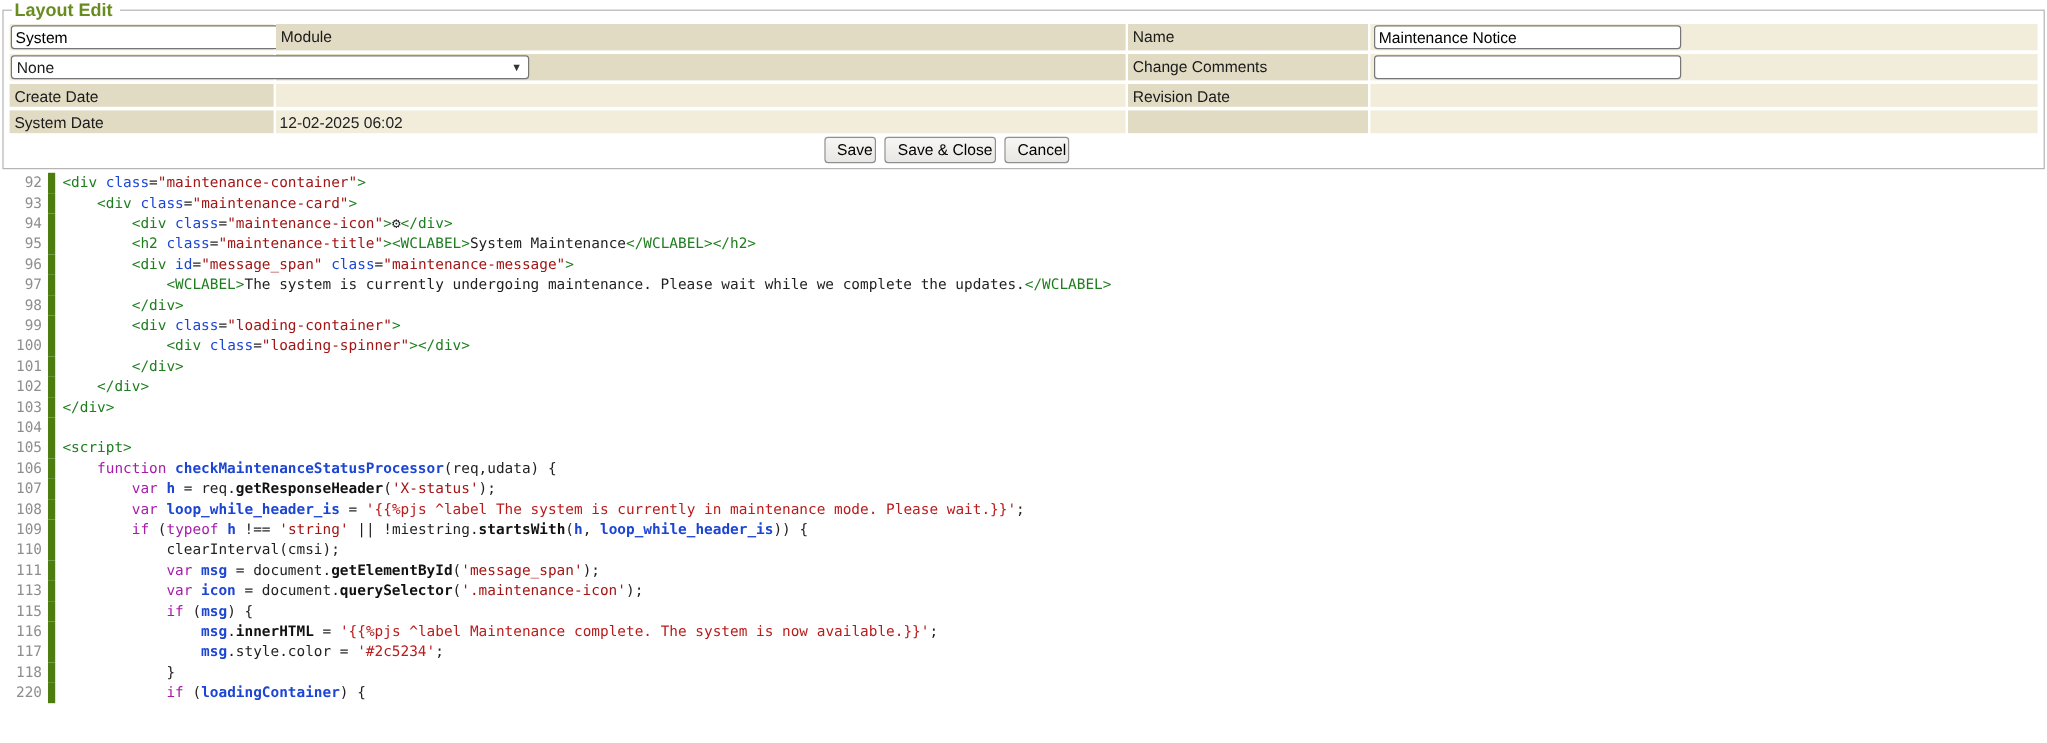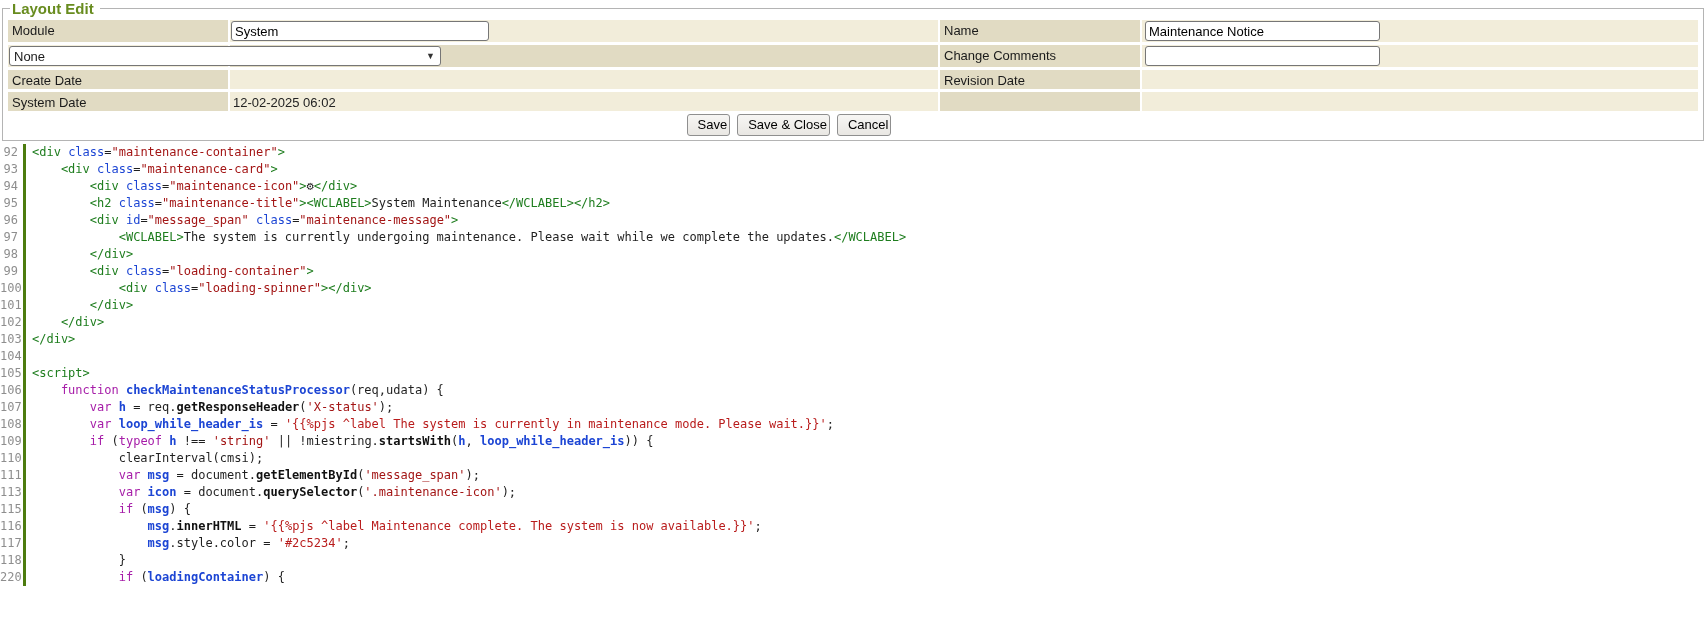--- a/index.html
+++ b/index.html
@@ -14,62 +14,62 @@
   .form-grid { display: grid; grid-template-columns: 220px 708px 200px 1fr;
     grid-template-rows: 22px 22px 19px 19px; row-gap: 3px; column-gap: 2px; }
   .cell { font-size: 13px; color: #1a1a1a; }
   .lbl { background: #e1dbc3; padding: 3px 0 0 4px; }
   .val { background: #f2edda; padding: 0; }
   .val-text { padding: 3px 0 0 3px; font-size: 13px; color: #222; }
 
   input.tb { width: 258px; height: 20px; margin: 1px 0 0 1px; border: 1px solid #767676;
     border-radius: 3px; font-size: 13px; padding: 0 3px; background: #fff;
     font-family: "Liberation Sans", sans-serif; }
-  input.tb.right { width: 235px; margin-left: 3px; }
+  input.tb.right { width: 256px; margin-left: 3px; }
 
   .select-box { position: relative; width: 432px; height: 20px; margin: 1px 0 0 1px;
     border: 1px solid #767676; border-radius: 3px; background: #fff; font-size: 13px;
     padding: 2px 18px 0 4px; cursor: default; }
   .select-box .chev { position: absolute; right: 5px; top: 4px; font-size: 9px; color: #333; }
 
   .btn-row { display: flex; justify-content: center; margin-top: 3px; margin-bottom: 1px; }
   .btn-row .inner { display: flex; transform: translateX(-64px); }
   button.b { font-family: "Liberation Sans", sans-serif; font-size: 13px; color: #000;
     background: linear-gradient(#f7f6f4, #e9e7e3); border: 1px solid #8f8f8f;
     border-radius: 3px; padding: 2px 2px 3px 10px; margin: 0 3.5px; cursor: pointer; }
 
   
   .code-area { margin-top: 3px; font-family: "DejaVu Sans Mono", "Liberation Mono", monospace;
     font-size: 12px; line-height: 17px; background: #fff; }
   .cl { display: flex; white-space: pre; }
-  .ln { display: inline-block; width: 26px; text-align: right; color: #8e8e8e;
-    padding-right: 5px; border-right: 3px solid #4d7c0f; flex: 0 0 auto; }
+  .ln { display: inline-block; width: 46px; text-align: right; color: #8e8e8e;
+    padding-right: 5px; border-right: 6px solid #4d7c0f; flex: 0 0 auto; }
   .ct { padding-left: 6px; color: #1f1f1f; }
   .ct .tag { color: #1e7d1e; text-align: center; }
   .ct .attr { color: #1c45d4; }
   .ct .str { color: #a31515; }
   .ct .tpl { color: #b91c1c; }
   .ct .kw  { color: #a61ca8; }
   .ct .var { color: #1c45d4; font-weight: bold; }
   .ct .fn  { color: #111; font-weight: bold; }
   .ct .pun { color: #1f1f1f; }
   .ct .txt { color: #1f1f1f; }
 </style>
 </head>
 <body>
 
 <fieldset class="layout-fs">
   <legend>Layout Edit</legend>
 
   <div class="form-grid">
 
-    <div class="cell lbl">Module</div>
     <div class="cell val">
       <input class="tb" type="text" value="System" style="">
     </div>
+    <div class="cell lbl">Module</div>
     <div class="cell lbl">Name</div>
     <div class="cell val">
       <input class="tb right" type="text" value="Maintenance Notice" style="">
     </div>
 
     <div class="cell val">
       <div class="select-box">
         <span>None</span>
         <span class="chev">▼</span>
       </div>

